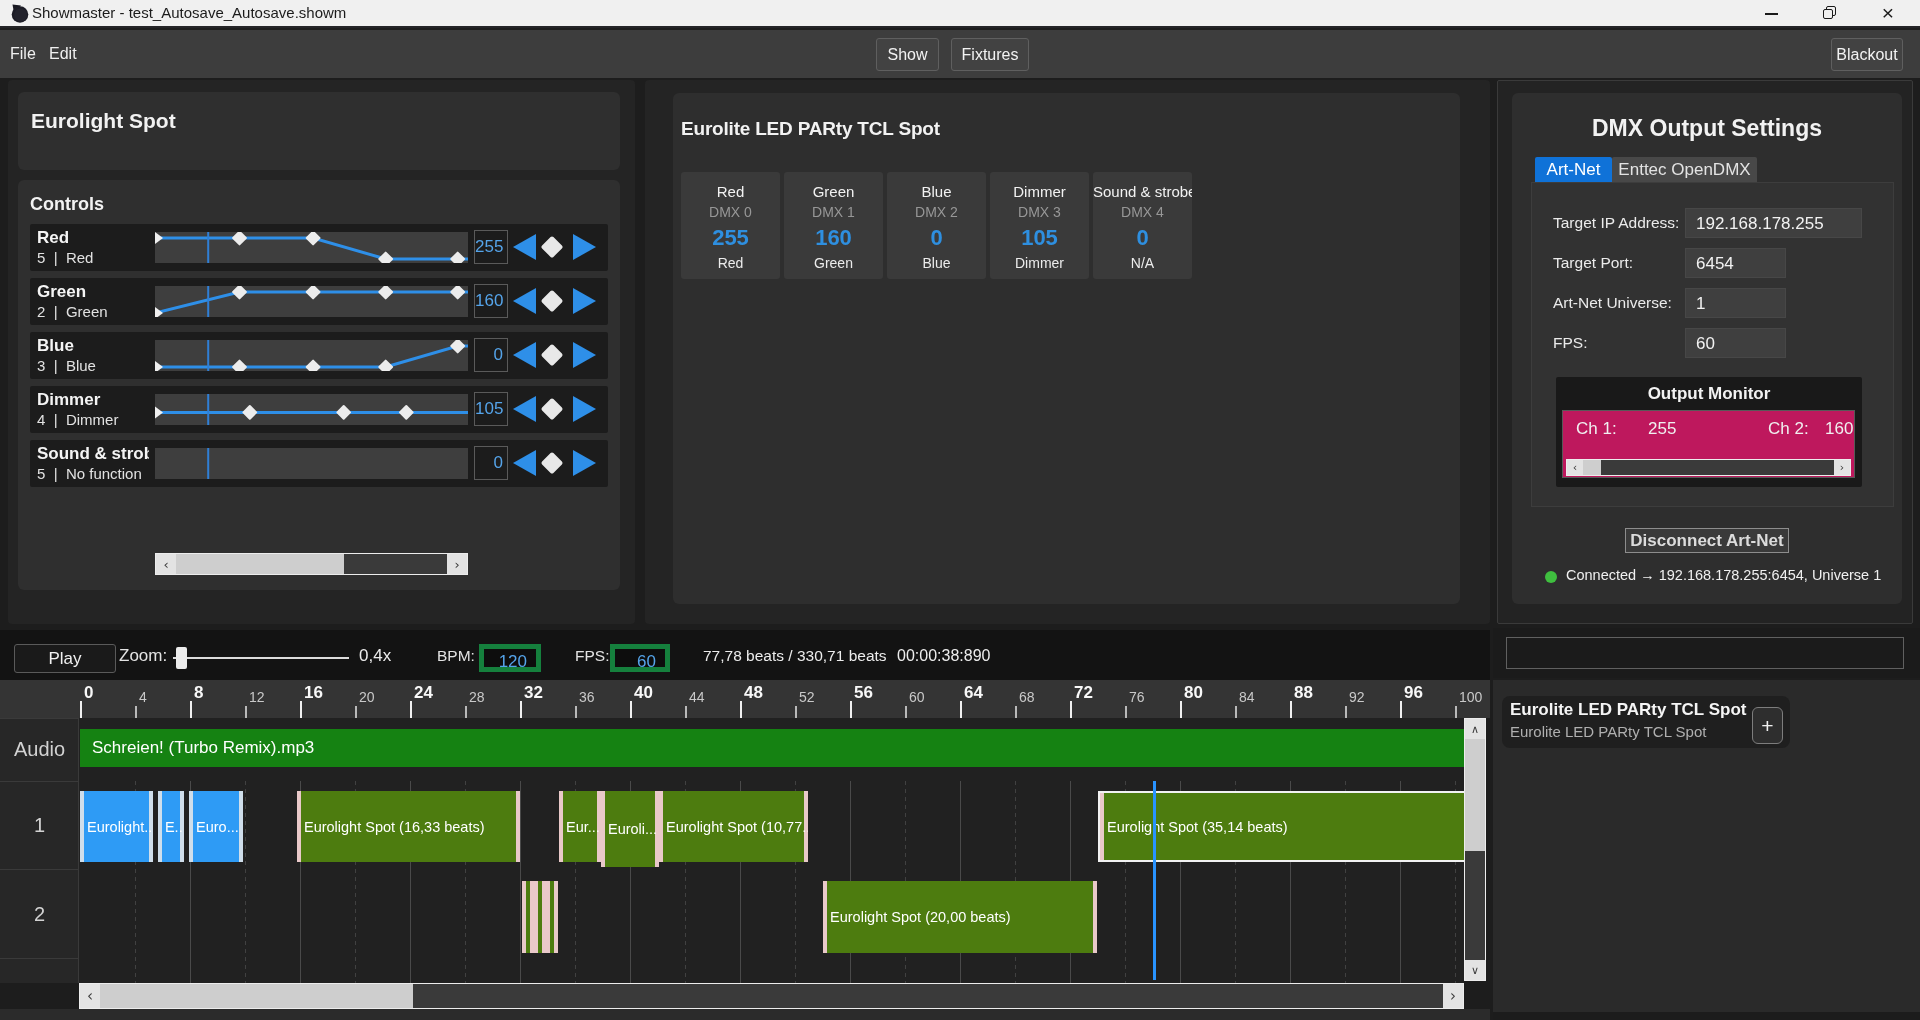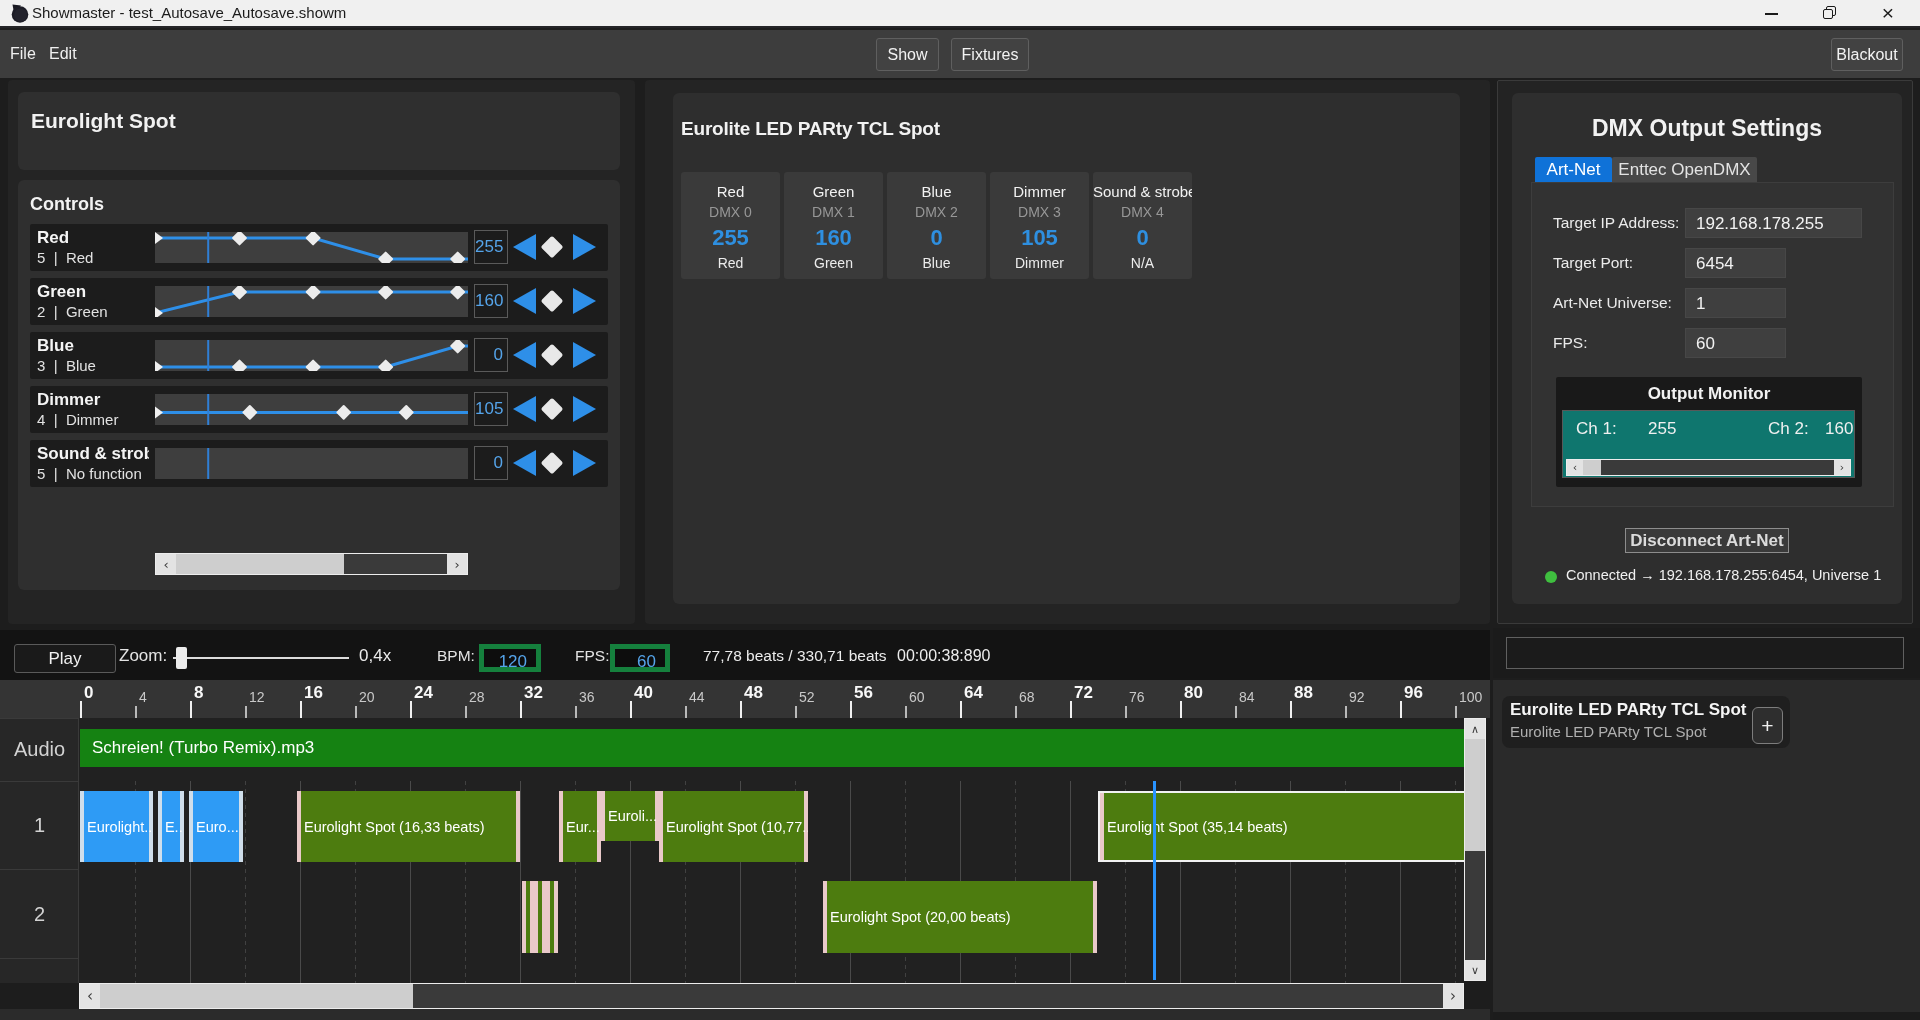--- a/index.html
+++ b/index.html
@@ -81,21 +81,21 @@
   #dmx-title { left:0; top:22px; width:390px; text-align:center; font-size:23px; font-weight:bold; color:#f2f2f2; }
   .tab { position:absolute; top:64px; height:25px; line-height:25px; text-align:center; font-size:17px; border-radius:2px 2px 0 0; }
   #tab-artnet { left:23px; width:77px; background:#0f72d8; color:#ffffff; }
   #tab-enttec { left:100px; width:145px; background:#484848; color:#e3e3e3; }
   #form-box { left:19px; top:89px; width:363px; height:325px; background:#323232; border:1px solid #3d3d3d; position:absolute; }
   .f-label { position:absolute; left:21px; height:30px; line-height:30px; font-size:15.5px; color:#ebebeb; }
   .f-input { position:absolute; left:153px; height:30px; line-height:30px; background:#3f3f3f; border:1px solid #474747;
     font-size:17px; color:#f2f2f2; padding-left:10px; white-space:nowrap; }
   #monitor-box { left:24px; top:194px; width:306px; height:110px; background:#191919; border-radius:2px; position:absolute; }
   #monitor-title { left:0; top:7px; width:306px; text-align:center; font-size:17px; font-weight:bold; color:#f2f2f2; }
-  #monitor-cells { left:6px; top:33px; width:293px; height:68px; border:1px solid #585858; background:#0f766e; position:absolute; }
+  #monitor-cells { left:6px; top:33px; width:293px; height:68px; border:1px solid #585858; background:#be185d; position:absolute; }
   .mon-txt { position:absolute; top:8px; font-size:17px; color:#f0f0f0; }
   #mon-sbar { left:3px; top:48px; width:285px; height:17px; }
   #mon-sbar .sb-btn { width:16px; }
   #mon-sbar .sb-thumb { width:18px; }
   #btn-disconnect { left:113px; top:435px; width:164px; height:25px; background:#3a3a3a; border:1px solid #8d8d8d;
     text-align:center; line-height:23px; font-size:17px; font-weight:bold; color:#dcdcdc; position:absolute; }
   #status-dot { left:33px; top:478px; width:12px; height:12px; border-radius:50%; background:#3fbf3f; position:absolute; }
   #status-text { left:54px; top:474px; font-size:14.5px; color:#f0f0f0; position:absolute; white-space:nowrap; }
 
   
@@ -496,21 +496,21 @@
         <div class="clip red" style="left: 296.975px; top: 73px; width: 223.025px; height: 71px;">
           <div class="handle" style="left:0;"></div>
           <div class="handle" style="right:0;"></div>
           <div class="clip-label">Eurolight Spot (16,33 beats)</div>
         </div>
         <div class="clip red" style="left: 559.05px; top: 73px; width: 41.9375px; height: 71px;">
           <div class="handle" style="left:0;"></div>
           <div class="handle" style="right:0;"></div>
           <div class="clip-label">Eur...</div>
         </div>
-        <div class="clip red" style="left: 600.987px; top: 73px; width: 58.025px; height: 50px;">
+        <div class="clip red" style="left: 600.987px; top: 73px; width: 58.025px; height: 76px;">
           <div class="handle" style="left:0;"></div>
           <div class="handle" style="right:0;"></div>
           <div class="clip-label">Euroli...</div>
         </div>
         <div class="clip red" style="left: 659.013px; top: 73px; width: 149.05px; height: 71px;">
           <div class="handle" style="left:0;"></div>
           <div class="handle" style="right:0;"></div>
           <div class="clip-label">Eurolight Spot (10,77...</div>
         </div>
         <div class="clip red selected" style="left: 1098.05px; top: 73px; width: 365.95px; height: 71px;">

